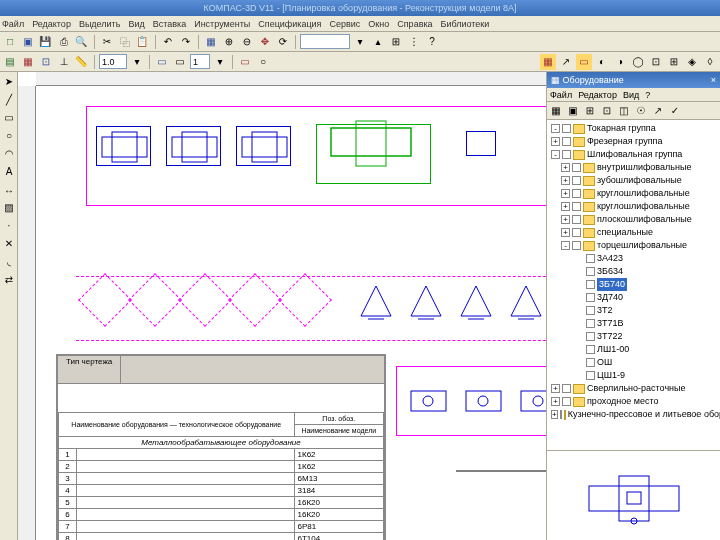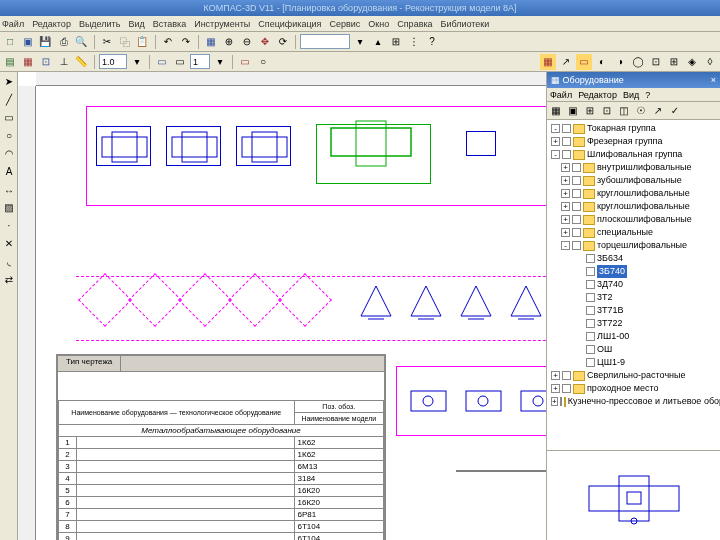--- a/index.html
+++ b/index.html
@@ -19,21 +19,21 @@
 .ruler-h { position: absolute; top: 0; left: 18px; right: 0; height: 14px; background: #f0f0f0; border-bottom: 1px solid #888; }
 .ruler-v { position: absolute; top: 14px; left: 0; width: 18px; bottom: 0; background: #f0f0f0; border-right: 1px solid #888; }
 .drawing { position: absolute; top: 14px; left: 18px; right: 0; bottom: 0; background: #fff; }
 .frame-green { border: 1px solid #00aa00; }
 .frame-magenta { border: 1px solid #ff00ff; }
 .shape-box { position: absolute; }
 .machine-shape { position: absolute; border: 1px solid #0000cc; }
 .machine-green { border-color: #00aa00; }
 .diagonal-box { position: absolute; border: 1px dashed #ff00ff; transform: rotate(45deg); }
 .property-panel { position: absolute; left: 20px; top: 268px; width: 330px; height: 200px; background: #fff; border: 2px solid #888; z-index: 10; font-size: 8px; }
-.prop-header { height: 16px; background: #d4d0c8; border-bottom: 1px solid #888; display: flex; }
+.prop-header { height: 28px; background: #d4d0c8; border-bottom: 1px solid #888; display: flex; }
 .prop-tab { padding: 0 8px; border-right: 1px solid #888; line-height: 12px; }
 .prop-table { width: 100%; border-collapse: collapse; margin-top: 28px; }
 .prop-table td { border: 1px solid #888; padding: 1px 3px; font-size: 8px; height: 12px; }
 .prop-col-num { width: 18px; text-align: center; }
 .right-panel { width: 174px; background: #ece9d8; border-left: 1px solid #aca899; display: flex; flex-direction: column; }
 .rp-title { height: 16px; background: linear-gradient(#3a6fb8, #5a8fd8); color: #fff; padding: 1px 4px; display: flex; align-items: center; justify-content: space-between; }
 .rp-menu { height: 14px; background: #ece9d8; padding: 0 3px; display: flex; gap: 6px; align-items: center; border-bottom: 1px solid #aca899; }
 .rp-tools { height: 18px; background: #ece9d8; display: flex; align-items: center; gap: 1px; padding: 1px; border-bottom: 1px solid #aca899; }
 .tree { flex: 1; background: #fff; overflow-y: auto; padding: 2px; font-size: 9px; line-height: 13px; }
 .tree-item { display: flex; align-items: center; gap: 2px; padding-left: 2px; white-space: nowrap; }
@@ -379,20 +379,25 @@
         </div>
         <div class="tree-item l1">
           <span class="tree-exp">-</span>
           <span class="tree-cb"></span>
           <span class="tree-folder"></span>
           <span>торцешлифовальные</span>
         </div>
         <div class="tree-item l2">
           <span style="width:11px;display:inline-block"></span>
           <span class="tree-cb"></span>
+          <span>3А423</span>
+        </div>
+        <div class="tree-item l2">
+          <span style="width:11px;display:inline-block"></span>
+          <span class="tree-cb"></span>
           <span>3Б634</span>
         </div>
         <div class="tree-item l2">
           <span style="width:11px;display:inline-block"></span>
           <span class="tree-cb"></span>
           <span class="tree-sel">3Б740</span>
         </div>
         <div class="tree-item l2">
           <span style="width:11px;display:inline-block"></span>
           <span class="tree-cb"></span>

